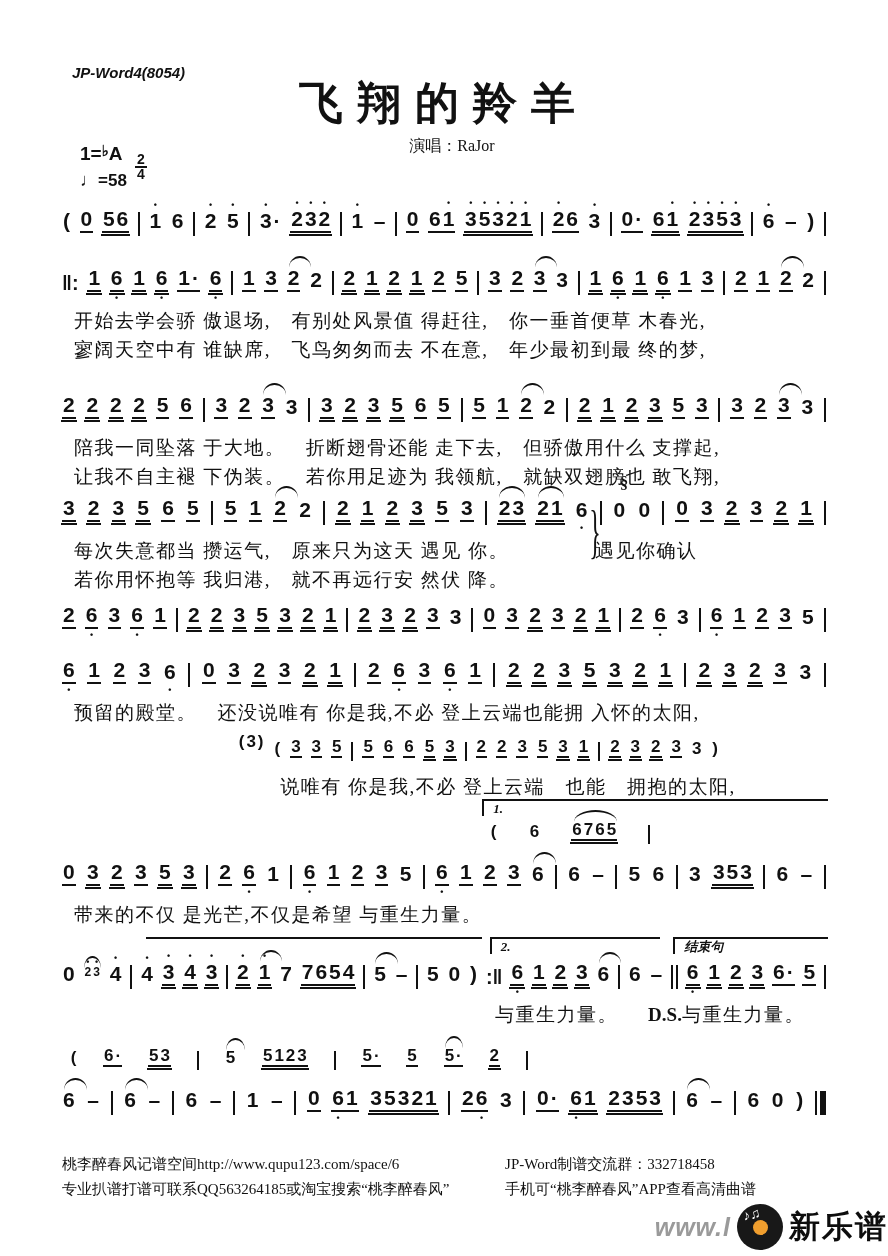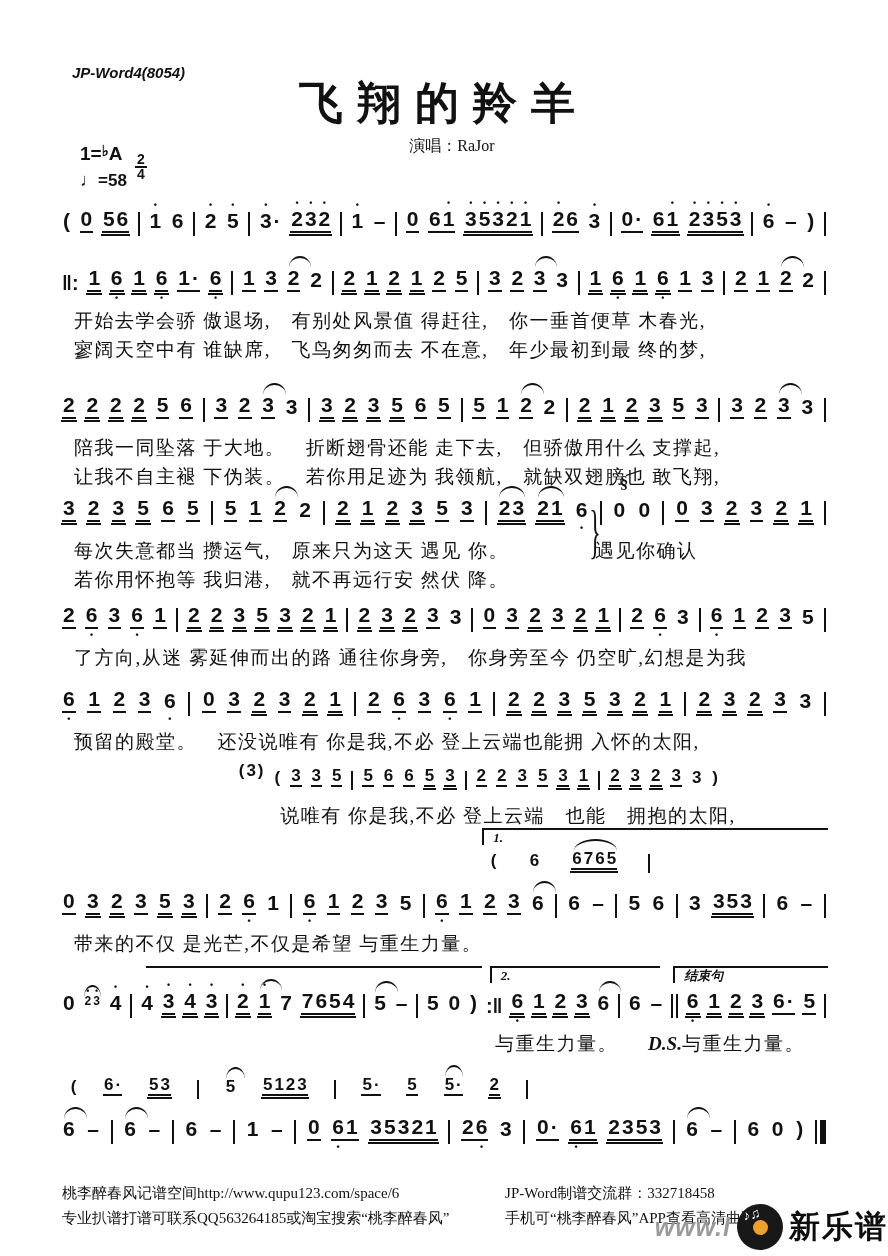--- a/index.html
+++ b/index.html
@@ -48,21 +48,21 @@
   .grace{padding-bottom:7px;}
   .grace .dc{font-size:12px;line-height:13px;}
   .sm .dc{font-size:17px;line-height:19px;}
   .sm .bar{height:19px;}
   .lrow{font-family:"Liberation Serif",serif;font-size:19px;letter-spacing:1.5px;
         margin-top:4px;padding-left:12px;line-height:25px;white-space:nowrap;}
   .lseg{display:inline-block;}
   .mlbig{margin-left:86px;}
   .mlv2{margin-left:56%;}
   .mlds{margin-left:30px;}
-  .ds{font-style:italic;font-weight:bold;letter-spacing:0;}
+  .ds{font-weight:bold;letter-spacing:0;}
   
   .ov{position:absolute;}
   .ov-volta{height:15px;border-top:2px solid #111;border-left:2px solid #111;}
   .ov-volta .ov-label{font:italic bold 13px "Liberation Serif",serif;position:relative;
         top:-2px;left:5px;background:#fff;padding:0 4px;}
   .ov-hline{border-top:2px solid #111;height:0;}
   .ov-segno{font:bold 17px "Liberation Serif",serif;}
   .ov-brace{font-size:24px;transform:scaleY(2.5);transform-origin:center;}
   
   .footer{display:flex;margin-top:28px;font-size:15px;line-height:25px;}
@@ -1234,21 +1234,20 @@
           </div>
           <div class="tok">
             <div class="dg">
               <div class="dt">&nbsp;</div>
               <div class="dc">5</div>
               <div class="db">&nbsp;</div>
             </div>
           </div>
           <div class="bar"></div>
         </div>
-        <div class="lrow"><span class="lseg">了方向,从迷 雾延伸而出的路 通往你身旁,　你身旁至今 仍空旷,幻想是为我</span></div>
       </div>
       <div class="system sys6">
         <div class="nrow">
           <div class="tok u1">
             <div class="dg">
               <div class="dt">&nbsp;</div>
               <div class="dc">6</div>
               <div class="db">•</div>
             </div>
           </div>

